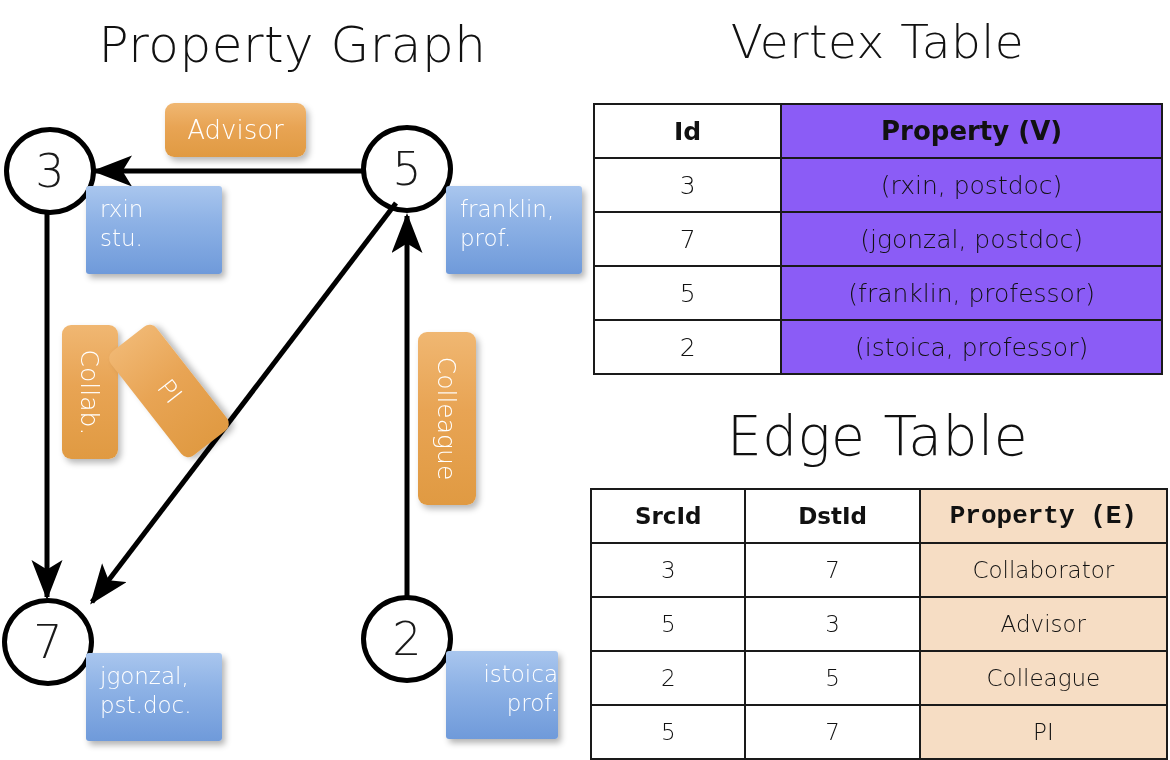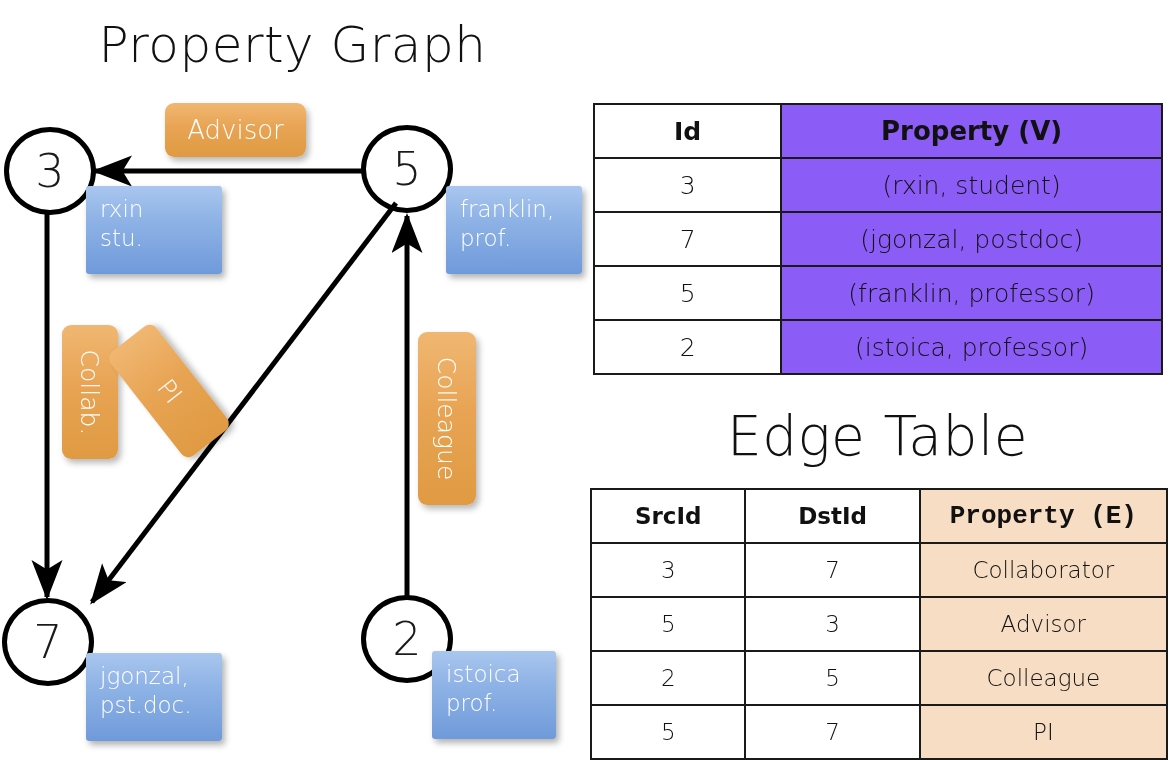--- a/index.html
+++ b/index.html
@@ -63,21 +63,21 @@
     font-weight: 300;
     font-size: 23px;
     line-height: 1.28;
     padding: 9px 0 0 14px;
     z-index: 7;
     margin-left: 24px;
   }
   #prop-rxin     { left: 62px;  top: 186px; width: 136px; height: 88px; }
   #prop-franklin { left: 422px; top: 186px; width: 136px; height: 88px; }
   #prop-jgonzal  { left: 62px;  top: 653px; width: 136px; height: 88px; }
-  #prop-istoica  { left: 408px; top: 651px; width: 124px; height: 88px; }
+  #prop-istoica  { left: 422px; top: 651px; width: 112px; height: 88px; text-align: right; }
   .prop-box span { display: block; }
 
   
   .edge-label {
     position: absolute;
     border-radius: 9px;
     background: linear-gradient(180deg, #eeb36b 0%, #e9a css 40%, #e49843 100%);
     background: linear-gradient(180deg, #f0b772 0%, #e8a454 45%, #e09a42 100%);
     box-shadow: 3px 4px 6px rgba(0,0,0,0.28);
     color: #ffffff;
@@ -129,20 +129,21 @@
   #edge-table .col-dst { width: 175px; background: #ffffff; }
   #edge-table .col-pe  { width: 248px; background: #f6ddc4; }
   #edge-table th.col-pe { font-size: 26px; font-family: Liberation Mono, monospace; }
 </style>
 </head>
 <body>
 
 <div id="stage">
 
   <div class="big-title" id="title-property-graph">Property Graph</div>
+  <div class="big-title" id="title-vertex-table">Vertex Table</div>
   <div class="big-title" id="title-edge-table">Edge Table</div>
 
   <svg id="graph-svg" viewBox="0 0 585 760" preserveAspectRatio="none">
     <defs>
       <marker id="arrowhead" markerWidth="9" markerHeight="9" refX="7.4" refY="3.1" orient="auto" markerUnits="strokeWidth">
         <path d="M0,0 L8,3.1 L0,6.2 L1.9,3.1 Z" fill="#000000"></path>
       </marker>
     </defs>
 
     <line x1="364" y1="171" x2="95" y2="171" stroke="#000000" stroke-width="5" marker-end="url(#arrowhead)"></line>
@@ -192,21 +193,21 @@
   <table class="data-table" id="vertex-table">
     <thead>
       <tr>
         <th class="col-id">Id</th>
         <th class="col-prop">Property (V)</th>
       </tr>
     </thead>
     <tbody>
       <tr>
         <td class="col-id">3</td>
-        <td class="col-prop">(rxin, student)</td>
+        <td class="col-prop">(rxin, postdoc)</td>
       </tr>
       <tr>
         <td class="col-id">7</td>
         <td class="col-prop">(jgonzal, postdoc)</td>
       </tr>
       <tr>
         <td class="col-id">5</td>
         <td class="col-prop">(franklin, professor)</td>
       </tr>
       <tr>

